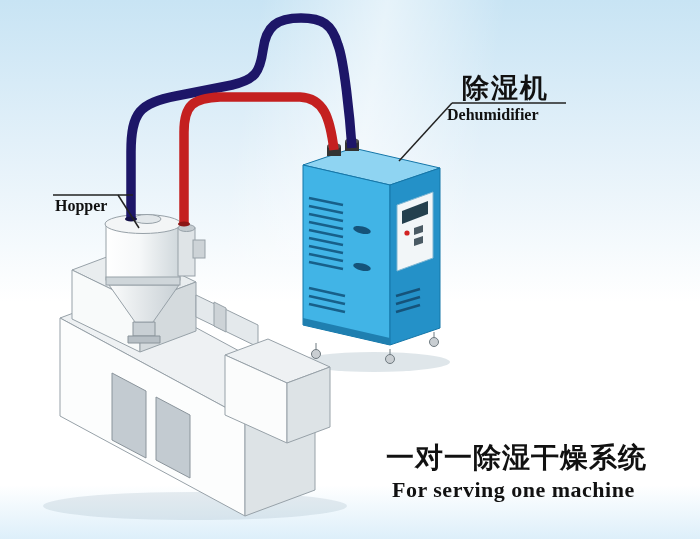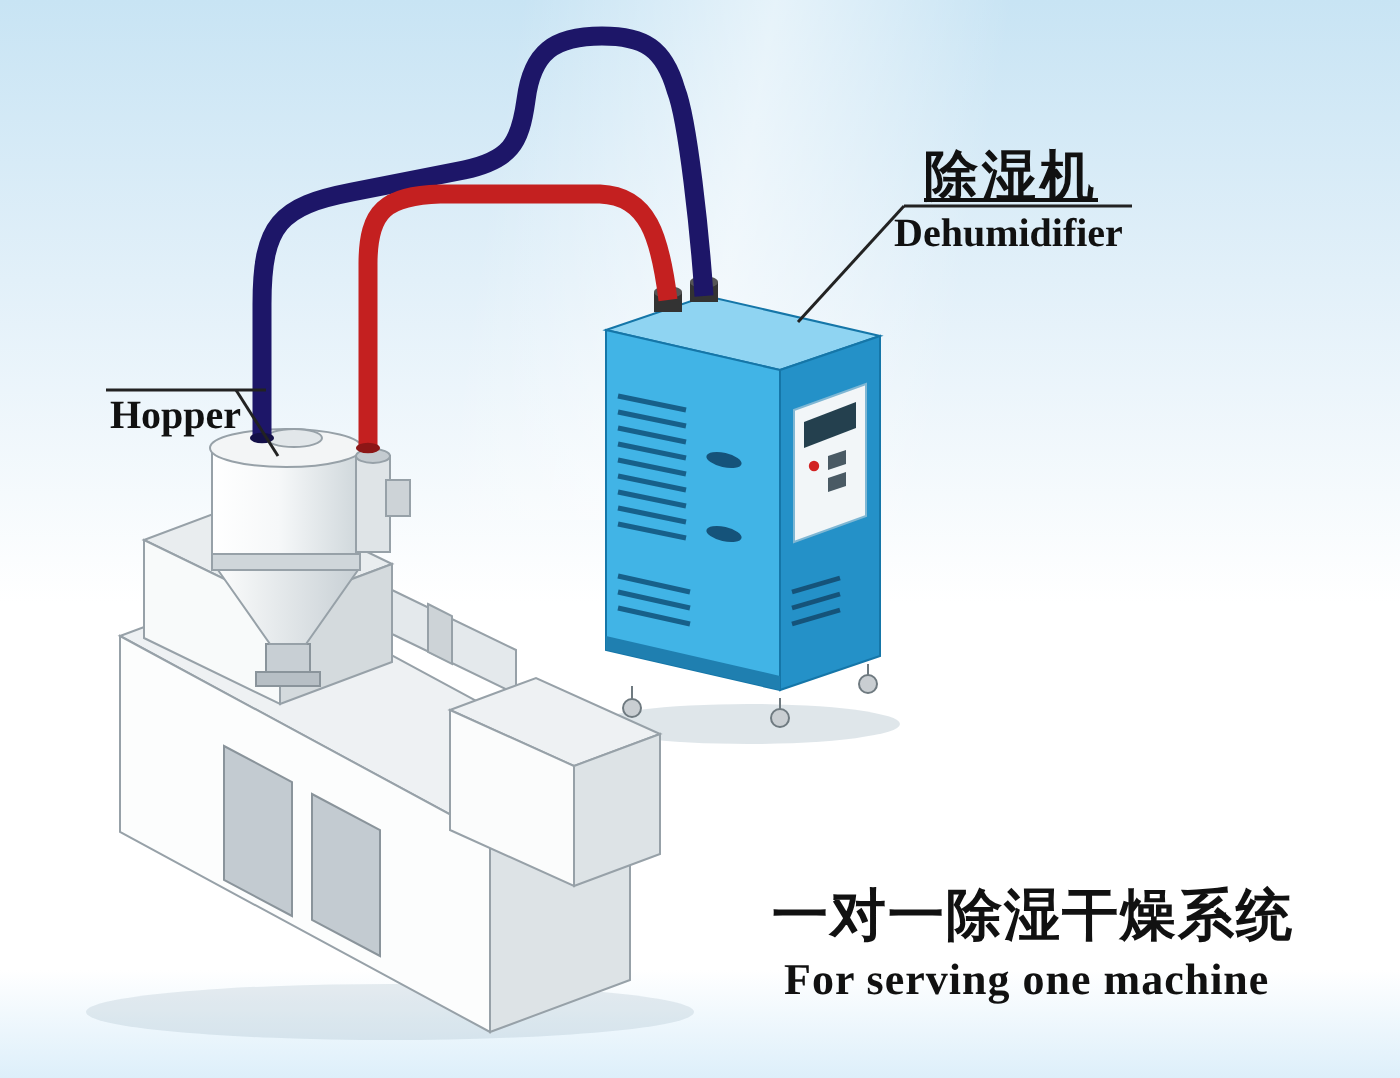--- a/index.html
+++ b/index.html
@@ -16,22 +16,22 @@
       var(--bg-bottom,#ffffff) 90%,
       #ddeffa 100%);
   }
   #sheen{
     position:absolute;left:0;top:0;width:700px;height:260px;
     background:linear-gradient(100deg,rgba(255,255,255,0) 35%,rgba(255,255,255,.55) 52%,rgba(255,255,255,0) 68%);
     pointer-events:none;
   }
   svg{position:absolute;left:0;top:0;}
   .lbl{position:absolute;color:var(--text,#111);line-height:1.05;white-space:nowrap;}
-  .cn-big{font-weight:700;font-size:27px;letter-spacing:2px;text-decoration:underline;}
-  .en-serif{font-family:"Liberation Serif","DejaVu Serif",serif;font-weight:700;font-size:20px;}
+  .cn-big{font-weight:700;font-size:27px;letter-spacing:2px;}
+  .en-serif{font-family:"Liberation Serif","DejaVu Serif",serif;font-weight:700;font-size:16px;}
   .caption-cn{font-weight:700;font-size:28px;letter-spacing:1px;}
   .caption-en{font-family:"Liberation Serif","DejaVu Serif",serif;font-weight:700;font-size:22px;letter-spacing:.5px;}
 
   .cab-front{fill:var(--cabinet-front,#41b4e6);stroke:#1576a8;stroke-width:1;}
   .cab-side{fill:var(--cabinet-side,#2491c8);stroke:#1576a8;stroke-width:1;}
   .cab-top{fill:var(--cabinet-top,#8fd4f2);stroke:#1576a8;stroke-width:1;}
   .pipe-navy{fill:none;stroke:var(--pipe-return,#1d1668);stroke-width:9.5;}
   .pipe-red{fill:none;stroke:var(--pipe-supply,#c42020);stroke-width:9.5;}
   .mach{stroke:#97a1a8;stroke-width:1;}
   .leader{stroke:#222;stroke-width:1.5;}

